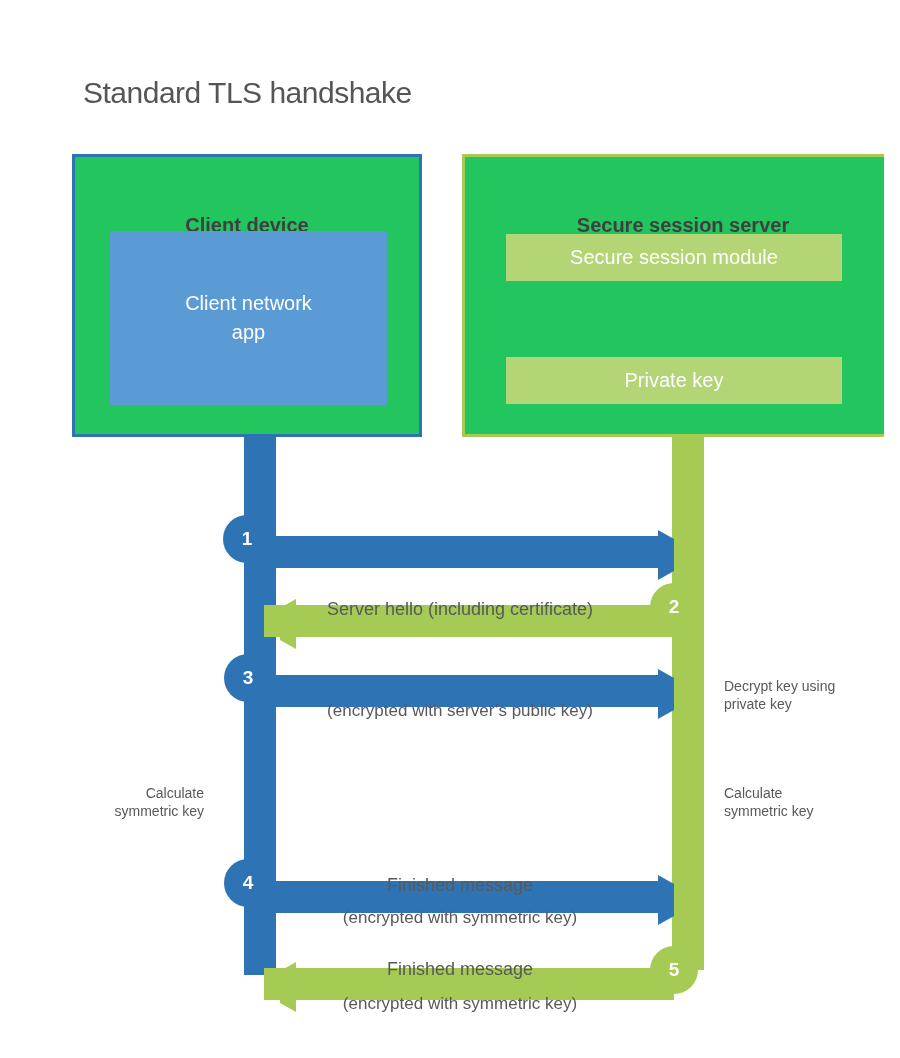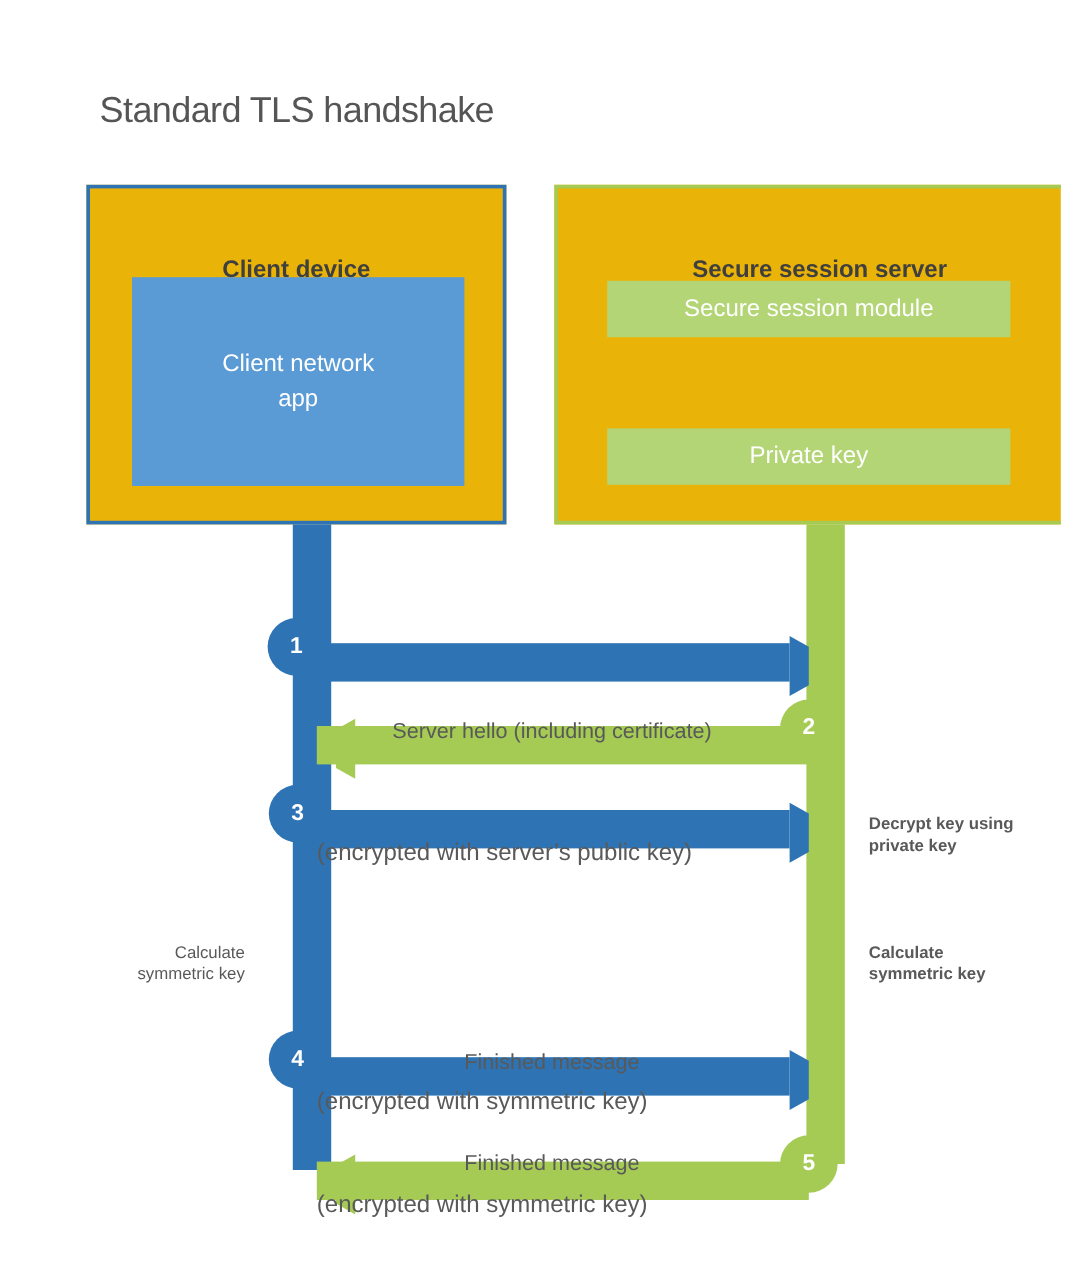--- a/index.html
+++ b/index.html
@@ -18,21 +18,21 @@
     background:#ffffff;
     font-family:"Liberation Sans", sans-serif;
     overflow:hidden;
   }
   .page-title{
     position:absolute;left:35px;top:28px;
     font-size:30px;font-weight:300;letter-spacing:-0.5px;
     color:#555555;
   }
   
-  .actor-box{position:absolute;top:122px;height:283px;background:#eab308;}
+  .actor-box{position:absolute;top:122px;height:283px;background:#22c55e;}
   .actor-box.client{left:40px;width:350px;border:3px solid var(--blue);}
   .actor-box.server{left:430px;width:442px;border:3px solid var(--green);}
   .box-title{
     margin-top:25px;text-align:center;
     font-size:20px;font-weight:bold;color:var(--heading);
   }
   .app-box{
     position:absolute;left:35px;top:74px;width:277px;height:174px;
     background:var(--blue-fill);
     display:flex;align-items:center;justify-content:center;
@@ -63,29 +63,29 @@
     color:#fff;font-size:19px;font-weight:bold;
   }
   .step-circle.blue{background:var(--blue);}
   .step-circle.green{background:var(--green);}
   
   .msg-label{
     position:absolute;left:216px;width:424px;text-align:center;
     font-size:18px;color:var(--text-gray);line-height:22px;
   }
   .msg-sublabel{
-    position:absolute;left:216px;width:424px;
-    font-size:20px;color:var(--text-gray);line-height:18px;
+    position:absolute;left:216px;width:424px;text-align:center;
+    font-size:17px;color:var(--text-gray);line-height:18px;
   }
   
   .side-note{
     position:absolute;font-size:14px;color:var(--text-gray);
     line-height:18px;white-space:pre-line;
   }
-  .side-note.right-of-line{left:676px;width:160px;text-align:left;font-weight:bold;}
+  .side-note.right-of-line{left:676px;width:160px;text-align:left;}
   .side-note.left-of-line{left:38px;width:150px;text-align:right;}
 </style>
 </head>
 <body>
 
 <div class="canvas">
 
   <h1 class="page-title">Standard TLS handshake</h1>
 
   <div class="actor-box client">

